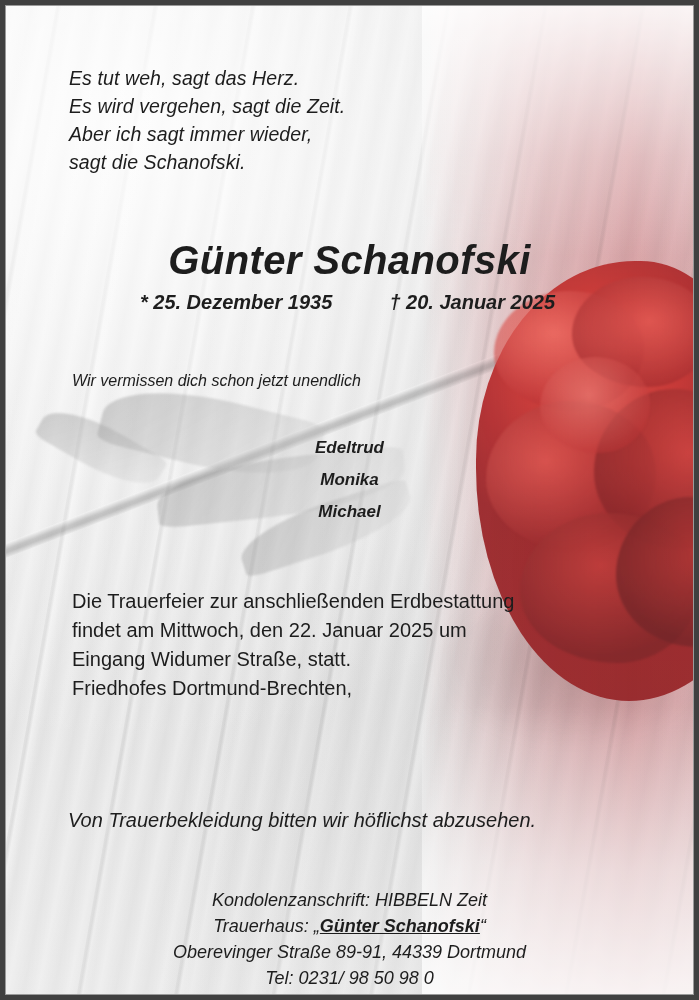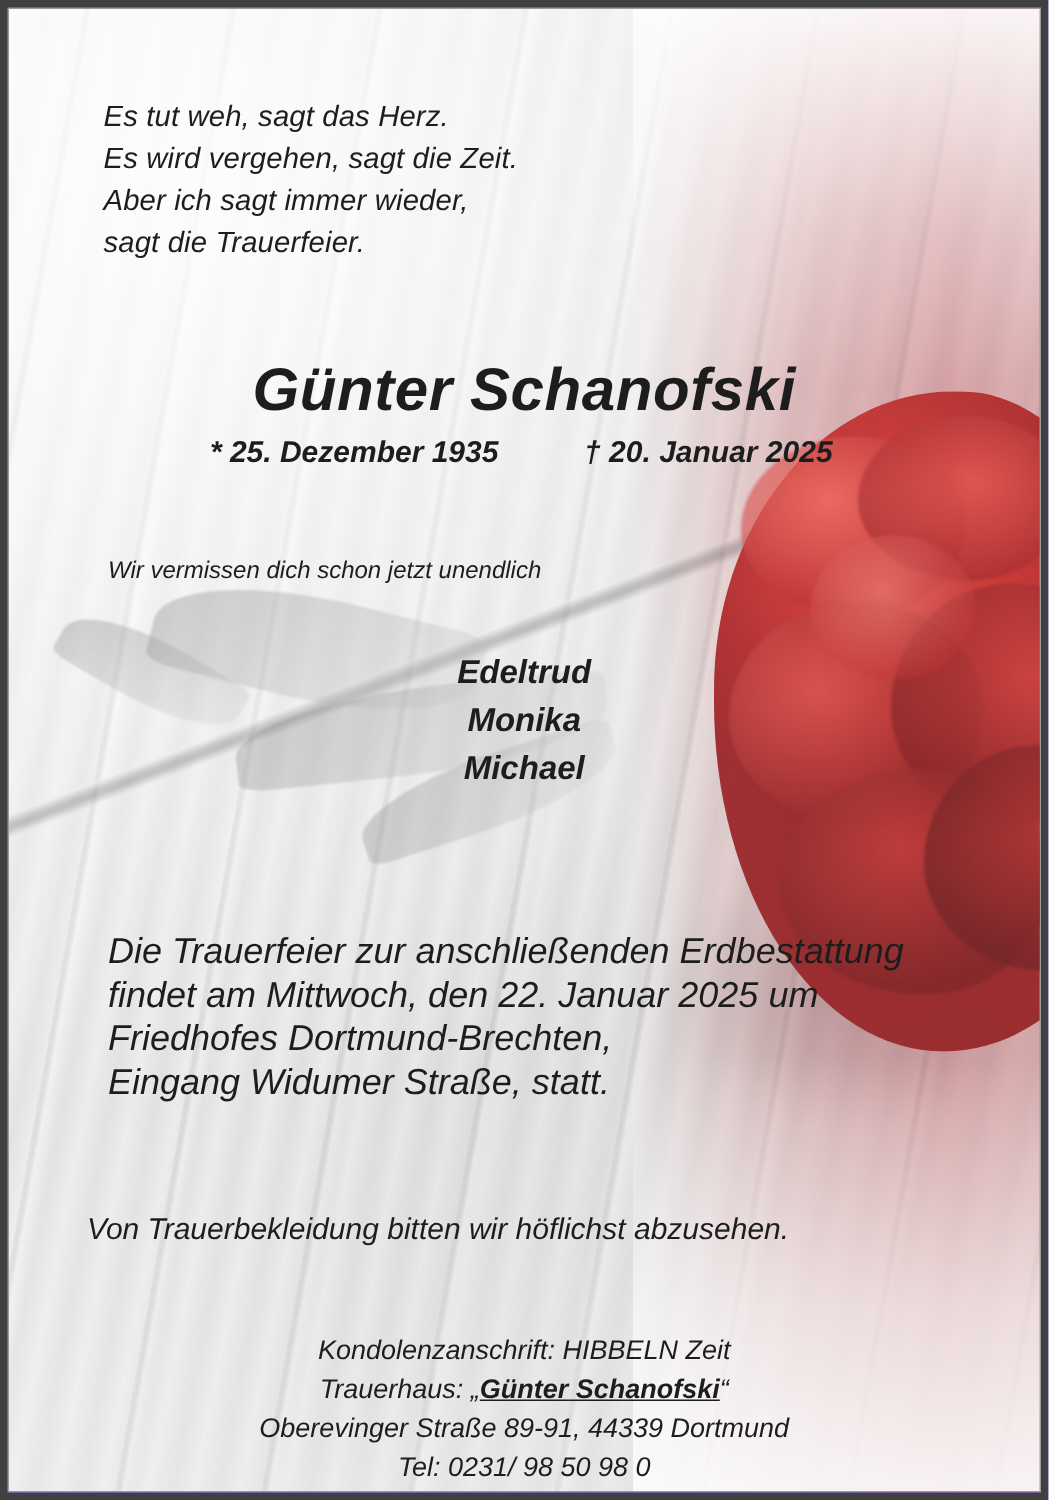--- a/index.html
+++ b/index.html
@@ -213,35 +213,34 @@
     font-size: 16px;
     white-space: nowrap;
   }
   .survivors {
     position: absolute;
     left: 0; right: 0;
     top: 426px;
     text-align: center;
     font-style: italic;
     font-weight: bold;
-    font-size: 22px;
+    font-size: 17px;
     line-height: 32px;
   }
   .ceremony {
     position: absolute;
     left: 66px;
-    top: 614px;
-    font-style: italic;
-    font-size: 24px;
+    top: 581px;
+    font-size: 20px;
     line-height: 29px;
     white-space: nowrap;
   }
   .clothing {
     position: absolute;
-    left: 52px;
+    left: 62px;
     top: 803px;
     font-style: italic;
     font-size: 20px;
     white-space: nowrap;
   }
   .footer {
     position: absolute;
     left: 0; right: 0;
     top: 881px;
     text-align: center;
@@ -288,21 +287,21 @@
       <div class="red-band-bottom-fade"></div>
       <div class="bg-wash"></div>
     </div>
 
     <div class="content">
 
       <div class="verse">
         <span class="line">Es tut weh, sagt das Herz.</span>
         <span class="line">Es wird vergehen, sagt die Zeit.</span>
         <span class="line">Aber ich sagt immer wieder,</span>
-        <span class="line">sagt die Trauerfeier.</span>
+        <span class="line">sagt die Schanofski.</span>
       </div>
 
       <div class="name">Günter Schanofski</div>
 
       <div class="dates">
         <span>* 25. Dezember 1935</span>
         <span class="gap"></span>
         <span>† 20. Januar 2025</span>
       </div>
 
@@ -310,22 +309,22 @@
 
       <div class="survivors">
         <span class="line">Edeltrud</span>
         <span class="line">Monika</span>
         <span class="line">Michael</span>
       </div>
 
       <div class="ceremony">
         <span class="line">Die Trauerfeier zur anschließenden Erdbestattung</span>
         <span class="line">findet am Mittwoch, den 22. Januar 2025 um</span>
+        <span class="line">Eingang Widumer Straße, statt.</span>
         <span class="line">Friedhofes Dortmund-Brechten,</span>
-        <span class="line">Eingang Widumer Straße, statt.</span>
       </div>
 
       <div class="clothing">Von Trauerbekleidung bitten wir höflichst abzusehen.</div>
 
       <div class="footer">
         <span class="line">Kondolenzanschrift: HIBBELN Zeit</span>
         <span class="line">
           <span>Trauerhaus: „</span><span class="bold-u">Günter Schanofski</span><span>“</span>
         </span>
         <span class="line">Oberevinger Straße 89-91, 44339 Dortmund</span>

